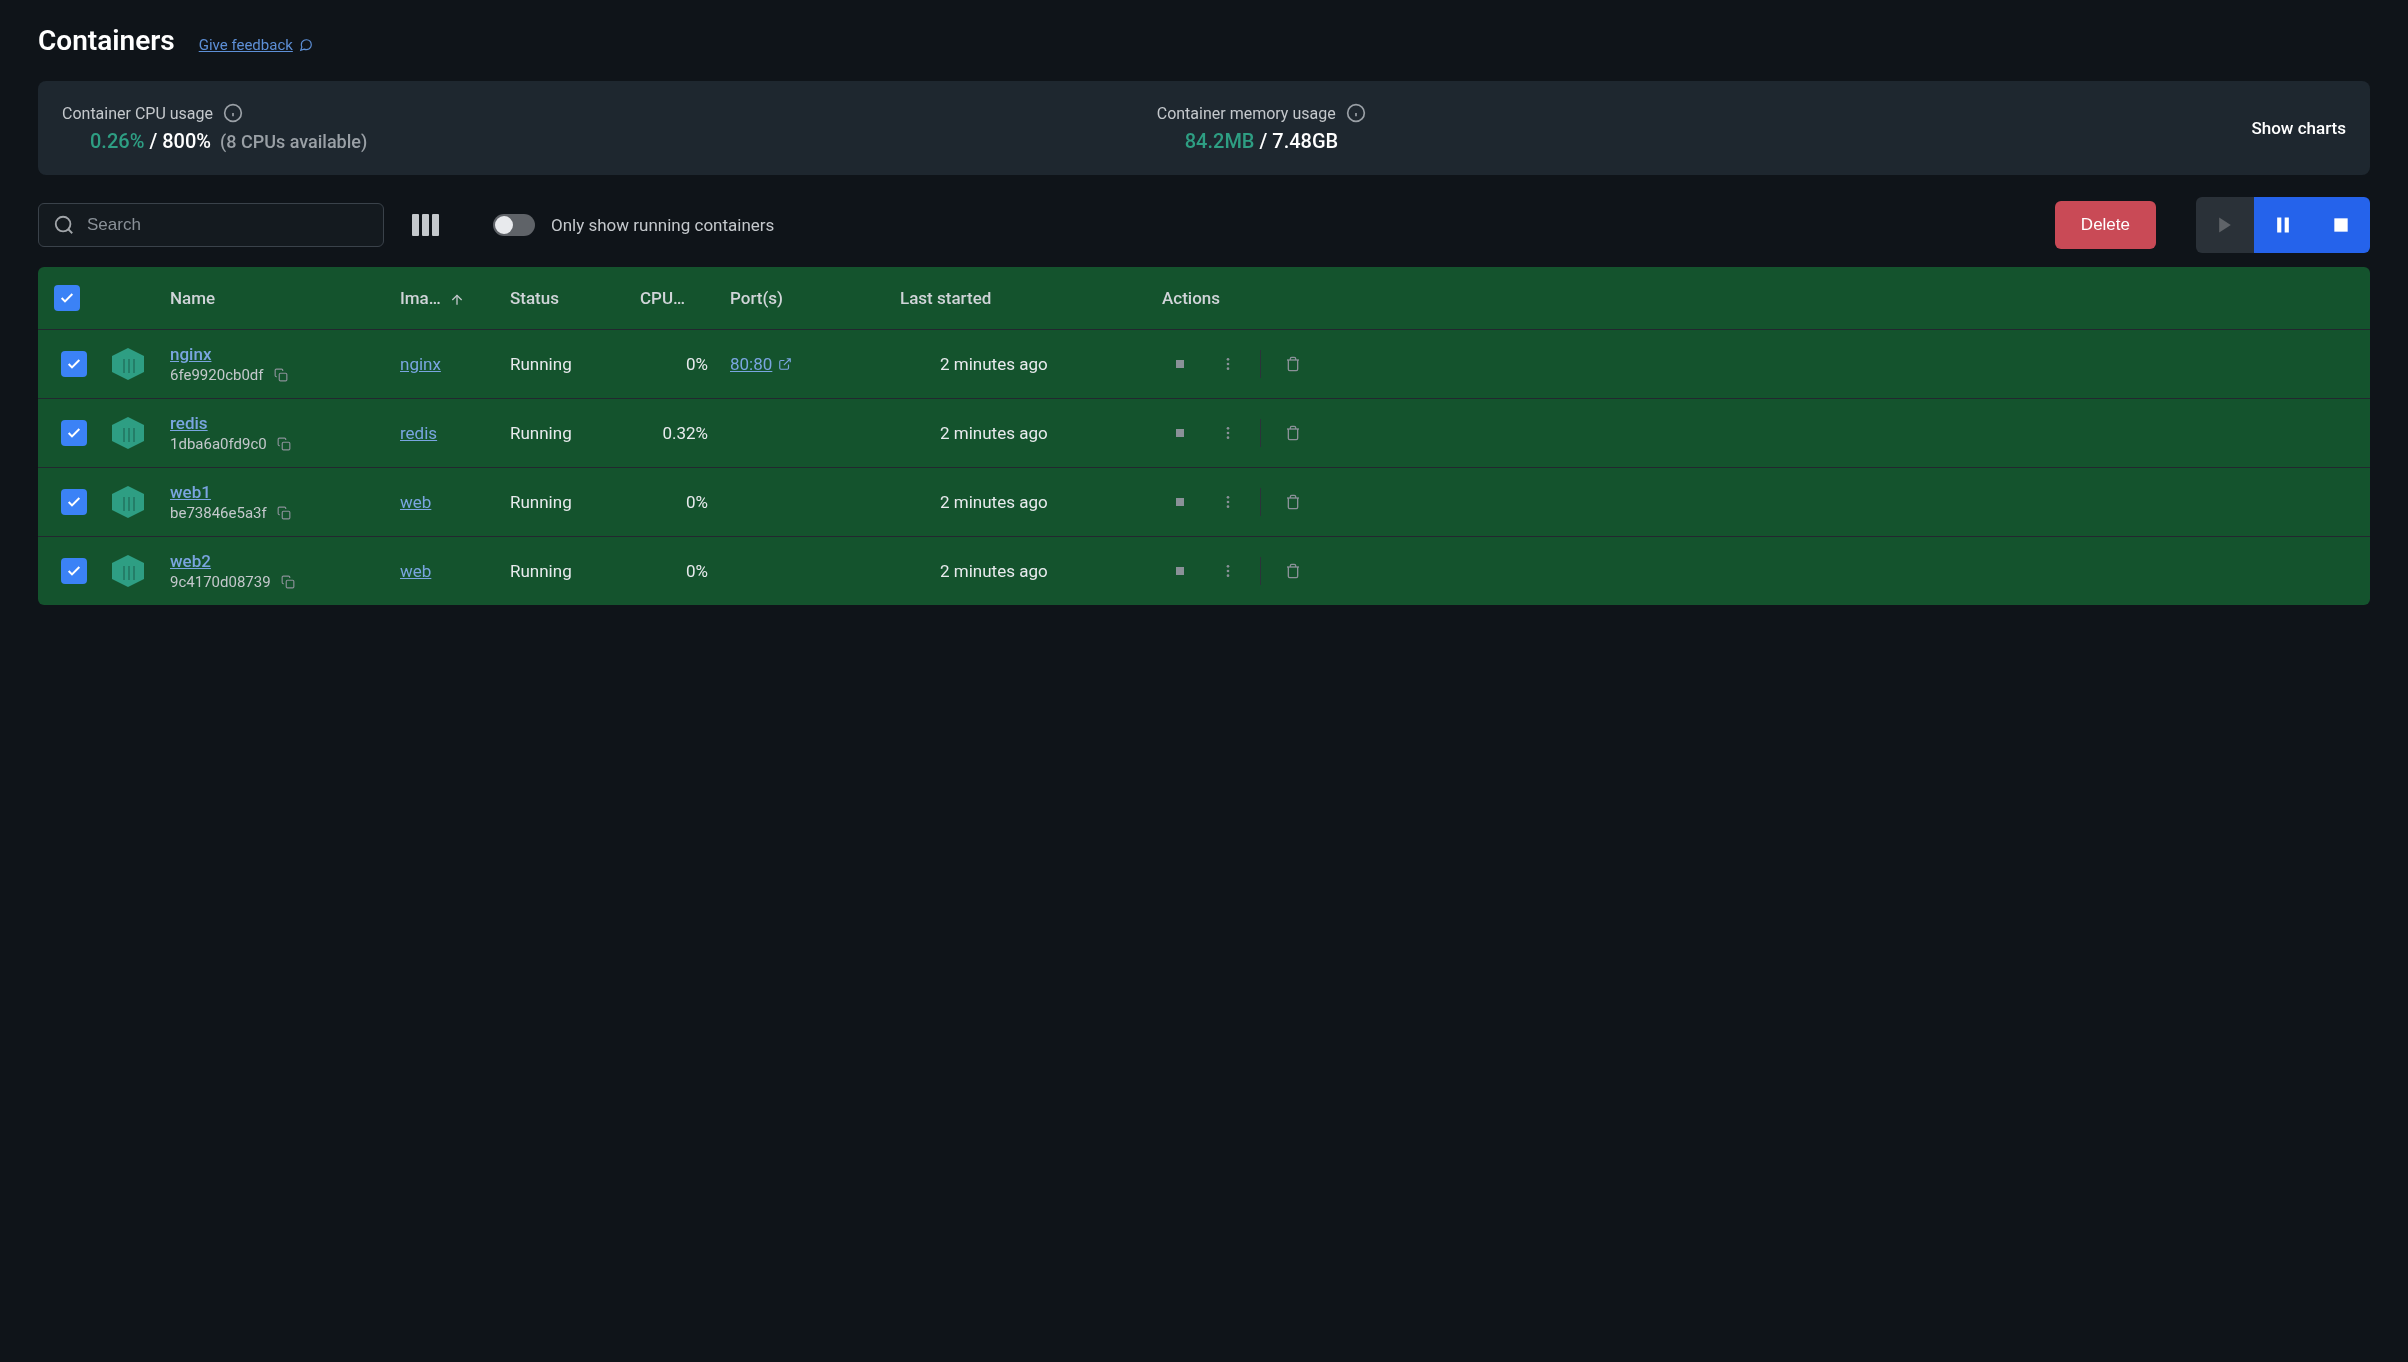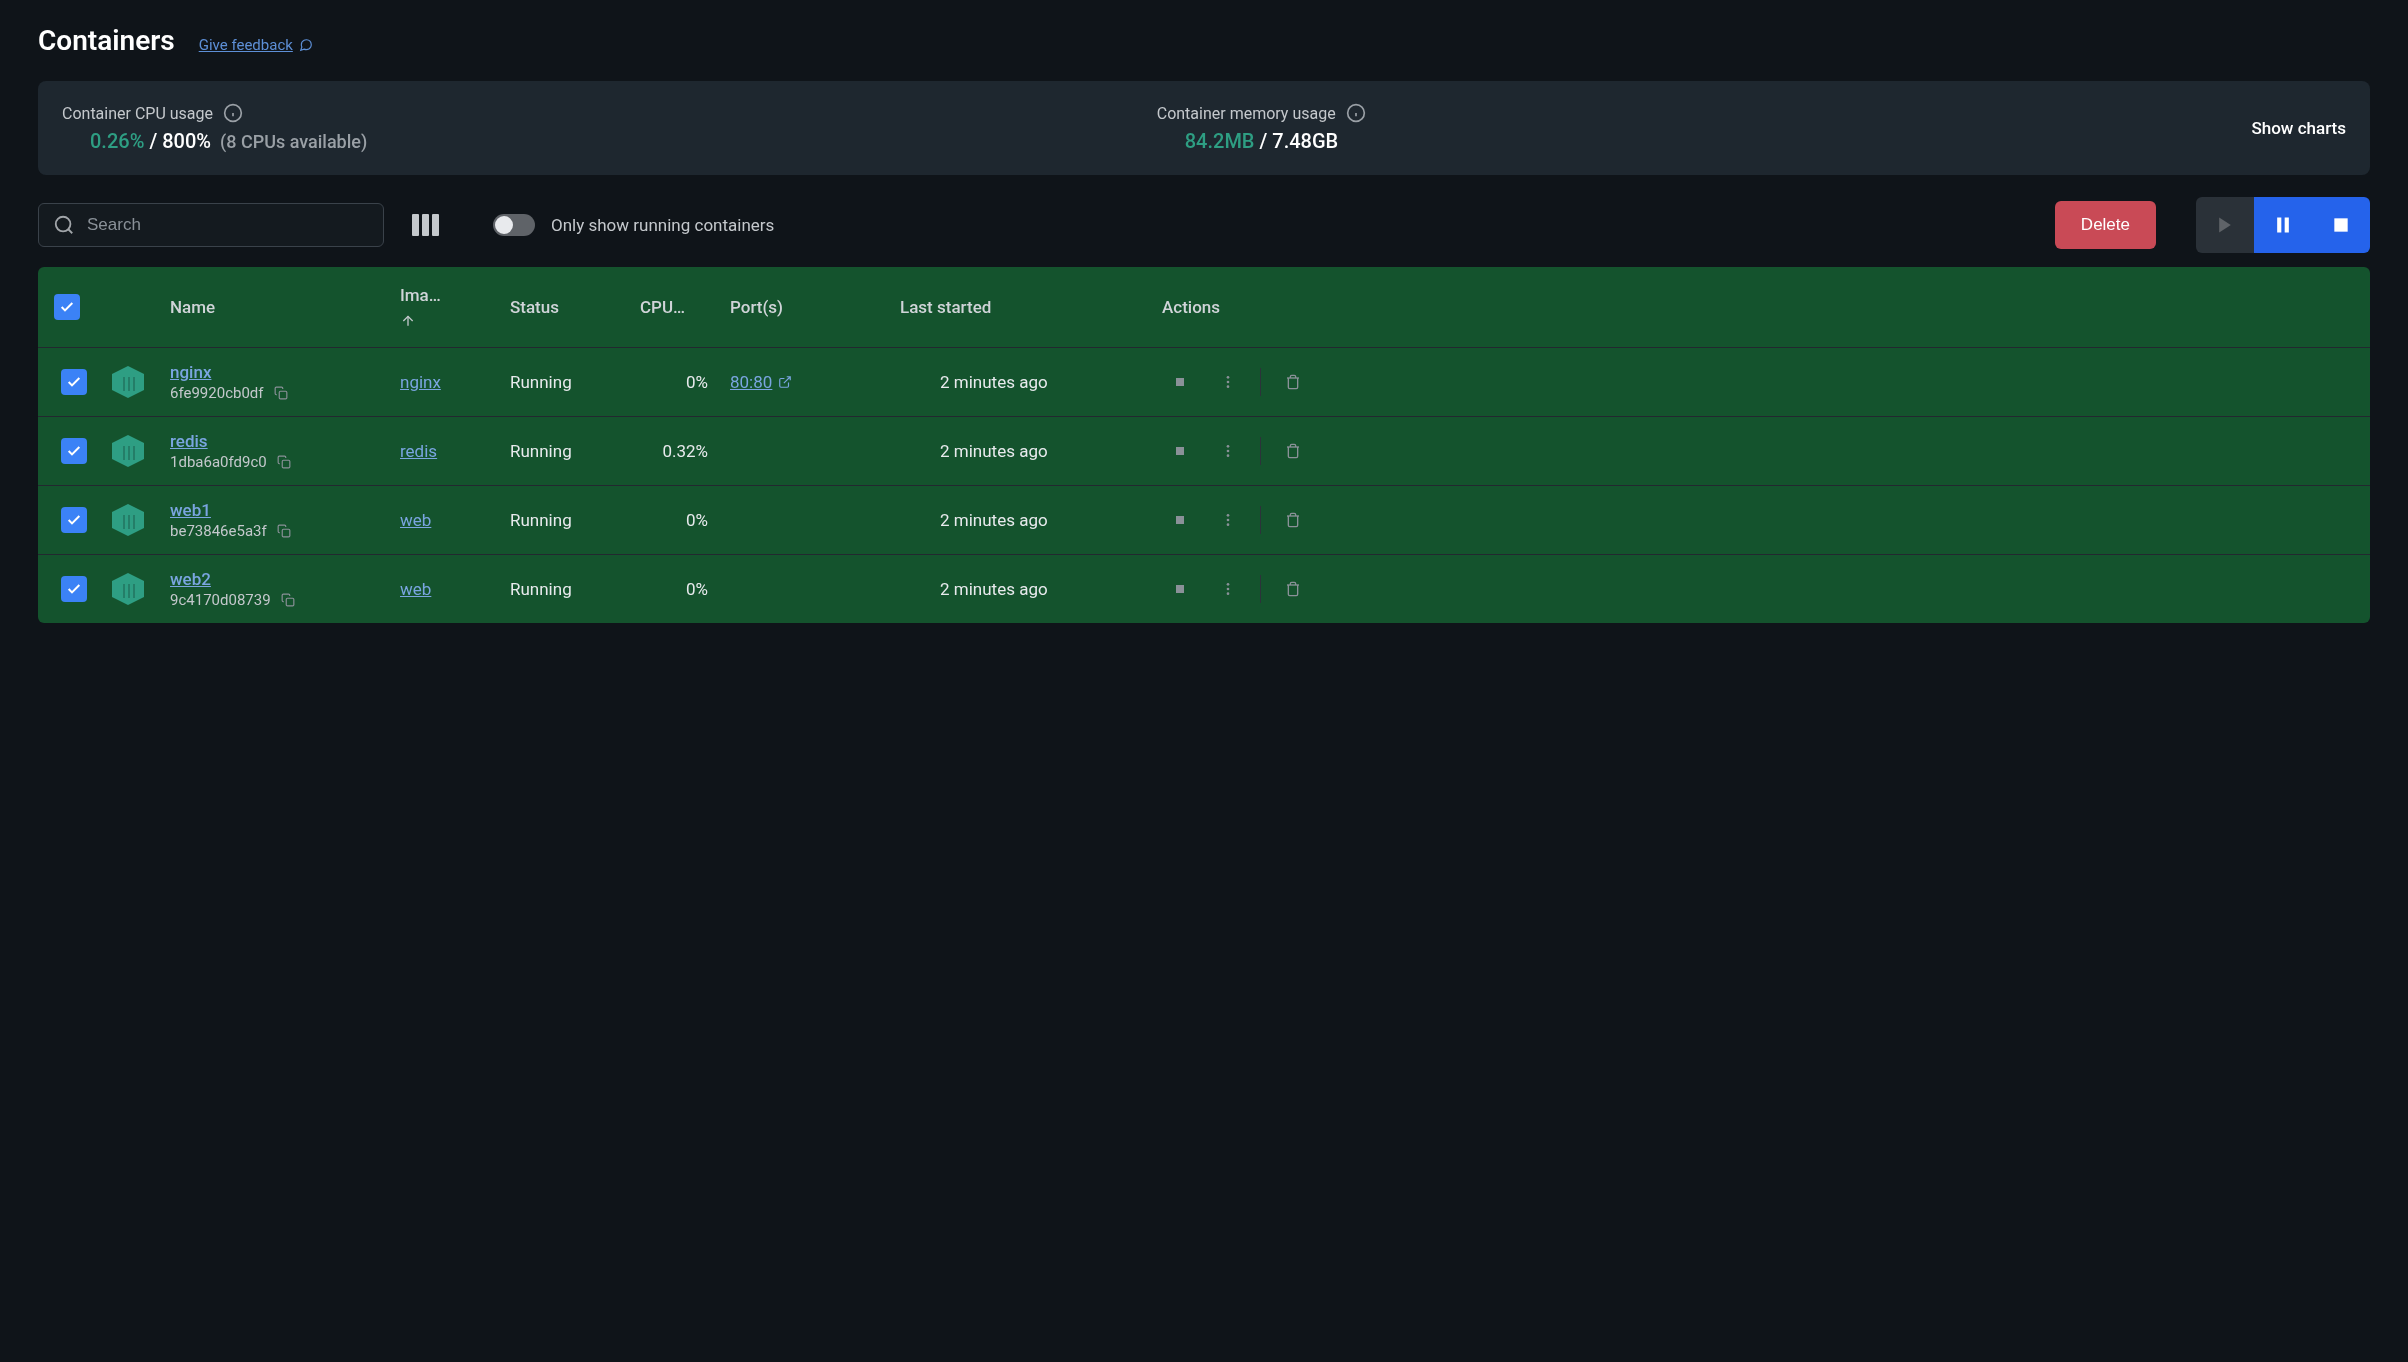--- a/index.html
+++ b/index.html
@@ -54,21 +54,21 @@
 .action-group { display: flex; margin-left: 20px; }
 .action-btn { width: 58px; height: 56px; border: none; display: flex; align-items: center; justify-content: center; cursor: pointer; }
 .action-btn.play { background: #2a3138; color: #5f6368; border-radius: 6px 0 0 6px; }
 .action-btn.pause { background: #2563eb; color: #fff; }
 .action-btn.stop { background: #2563eb; color: #fff; border-radius: 0 6px 6px 0; }
 .action-btn svg { width: 20px; height: 20px; }
 
 .table-wrap { background: #14532d; border-radius: 6px; }
 .thead { display: grid; grid-template-columns: 72px 60px 230px 110px 130px 90px 170px 250px 1fr; align-items: center; padding: 18px 0; color: #d0d4d8; font-size: 17px; font-weight: 500; }
 .thead .th-check { padding-left: 16px; }
-.th-sortable { display: flex; align-items: flex-start; gap: 8px; flex-direction: column; }
+.th-sortable { display: flex; align-items: flex-end; gap: 8px; }
 .th-sortable svg { width: 16px; height: 16px; stroke: #c4c8cc; }
 
 .checkbox { width: 26px; height: 26px; background: #3b82f6; border-radius: 4px; display: flex; align-items: center; justify-content: center; cursor: pointer; }
 .checkbox svg { width: 16px; height: 16px; stroke: #fff; stroke-width: 3; }
 
 .tbody .row { display: grid; grid-template-columns: 72px 60px 230px 110px 130px 90px 170px 250px 1fr; align-items: center; padding: 12px 0; border-top: 1px solid #22282f; }
 .row .cell-check { padding-left: 23px; }
 .container-icon { width: 36px; height: 36px; display: flex; align-items: center; justify-content: center; }
 .container-icon .cube { width: 32px; height: 32px; background: #2e9e83; clip-path: polygon(50% 0%, 100% 25%, 100% 75%, 50% 100%, 0% 75%, 0% 25%); position: relative; }
 .container-icon .cube::after { content: ""; position: absolute; left: 50%; top: 35%; width: 2px; height: 14px; background: rgba(0,0,0,0.2); box-shadow: -5px 0 0 rgba(0,0,0,0.2), 5px 0 0 rgba(0,0,0,0.2); }

